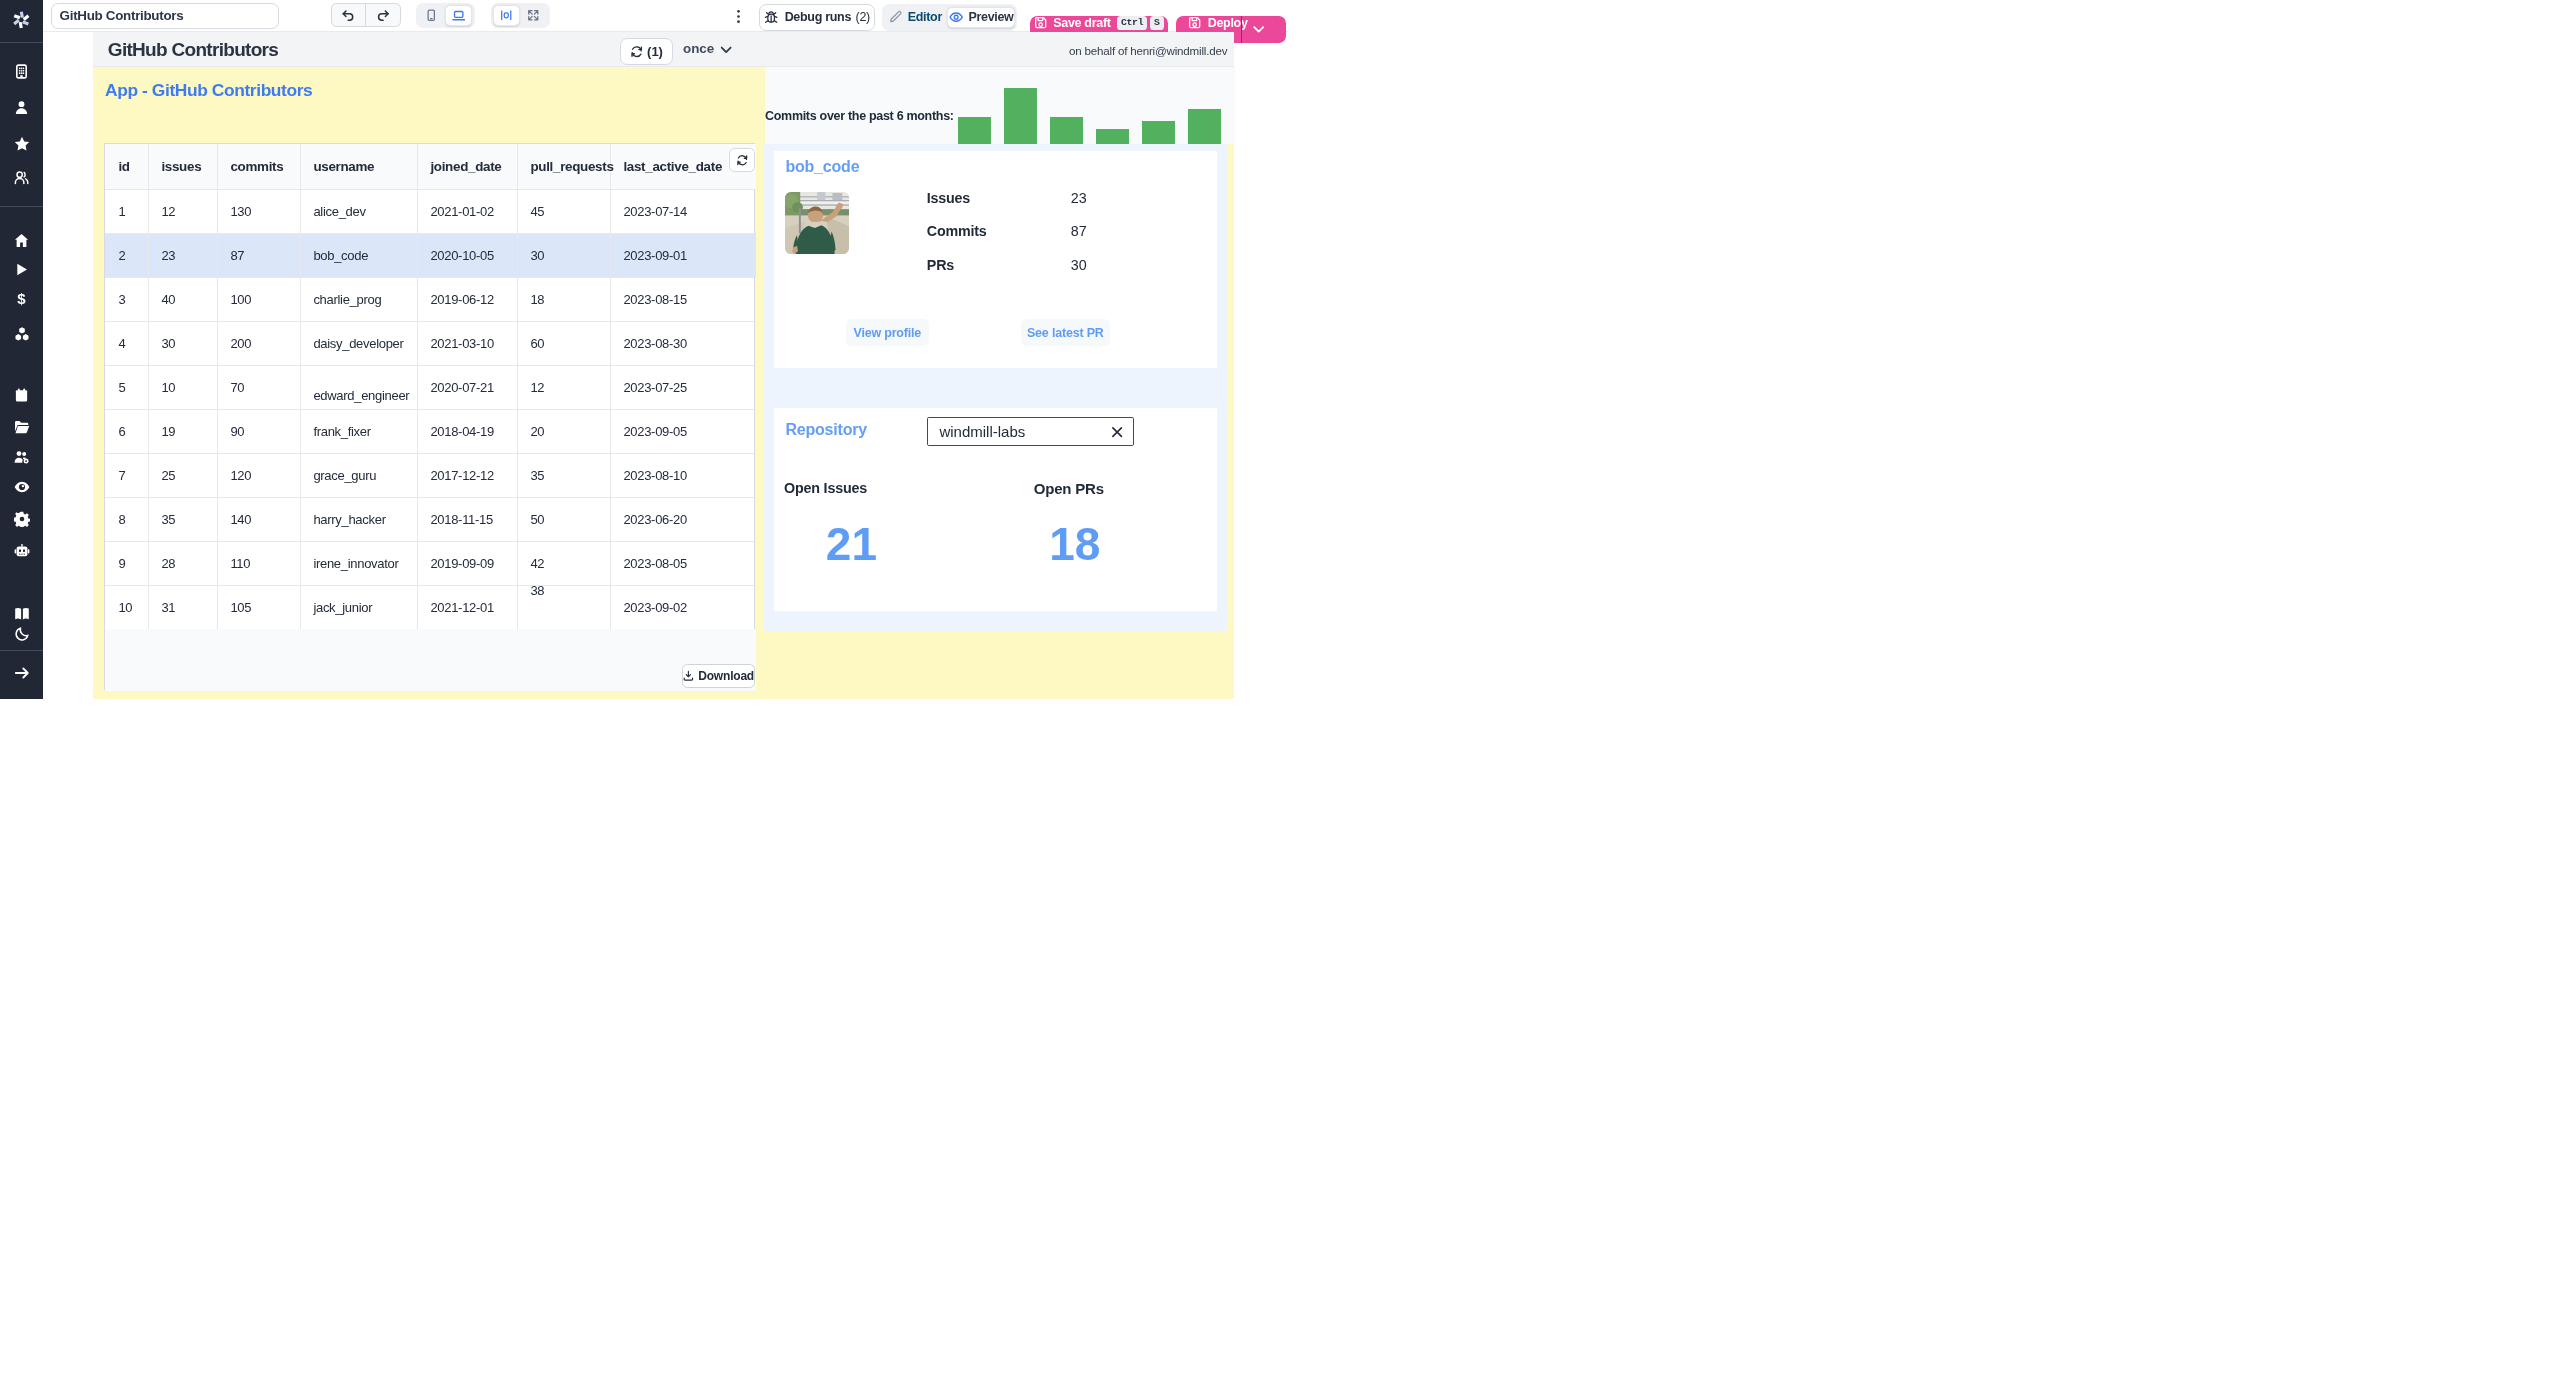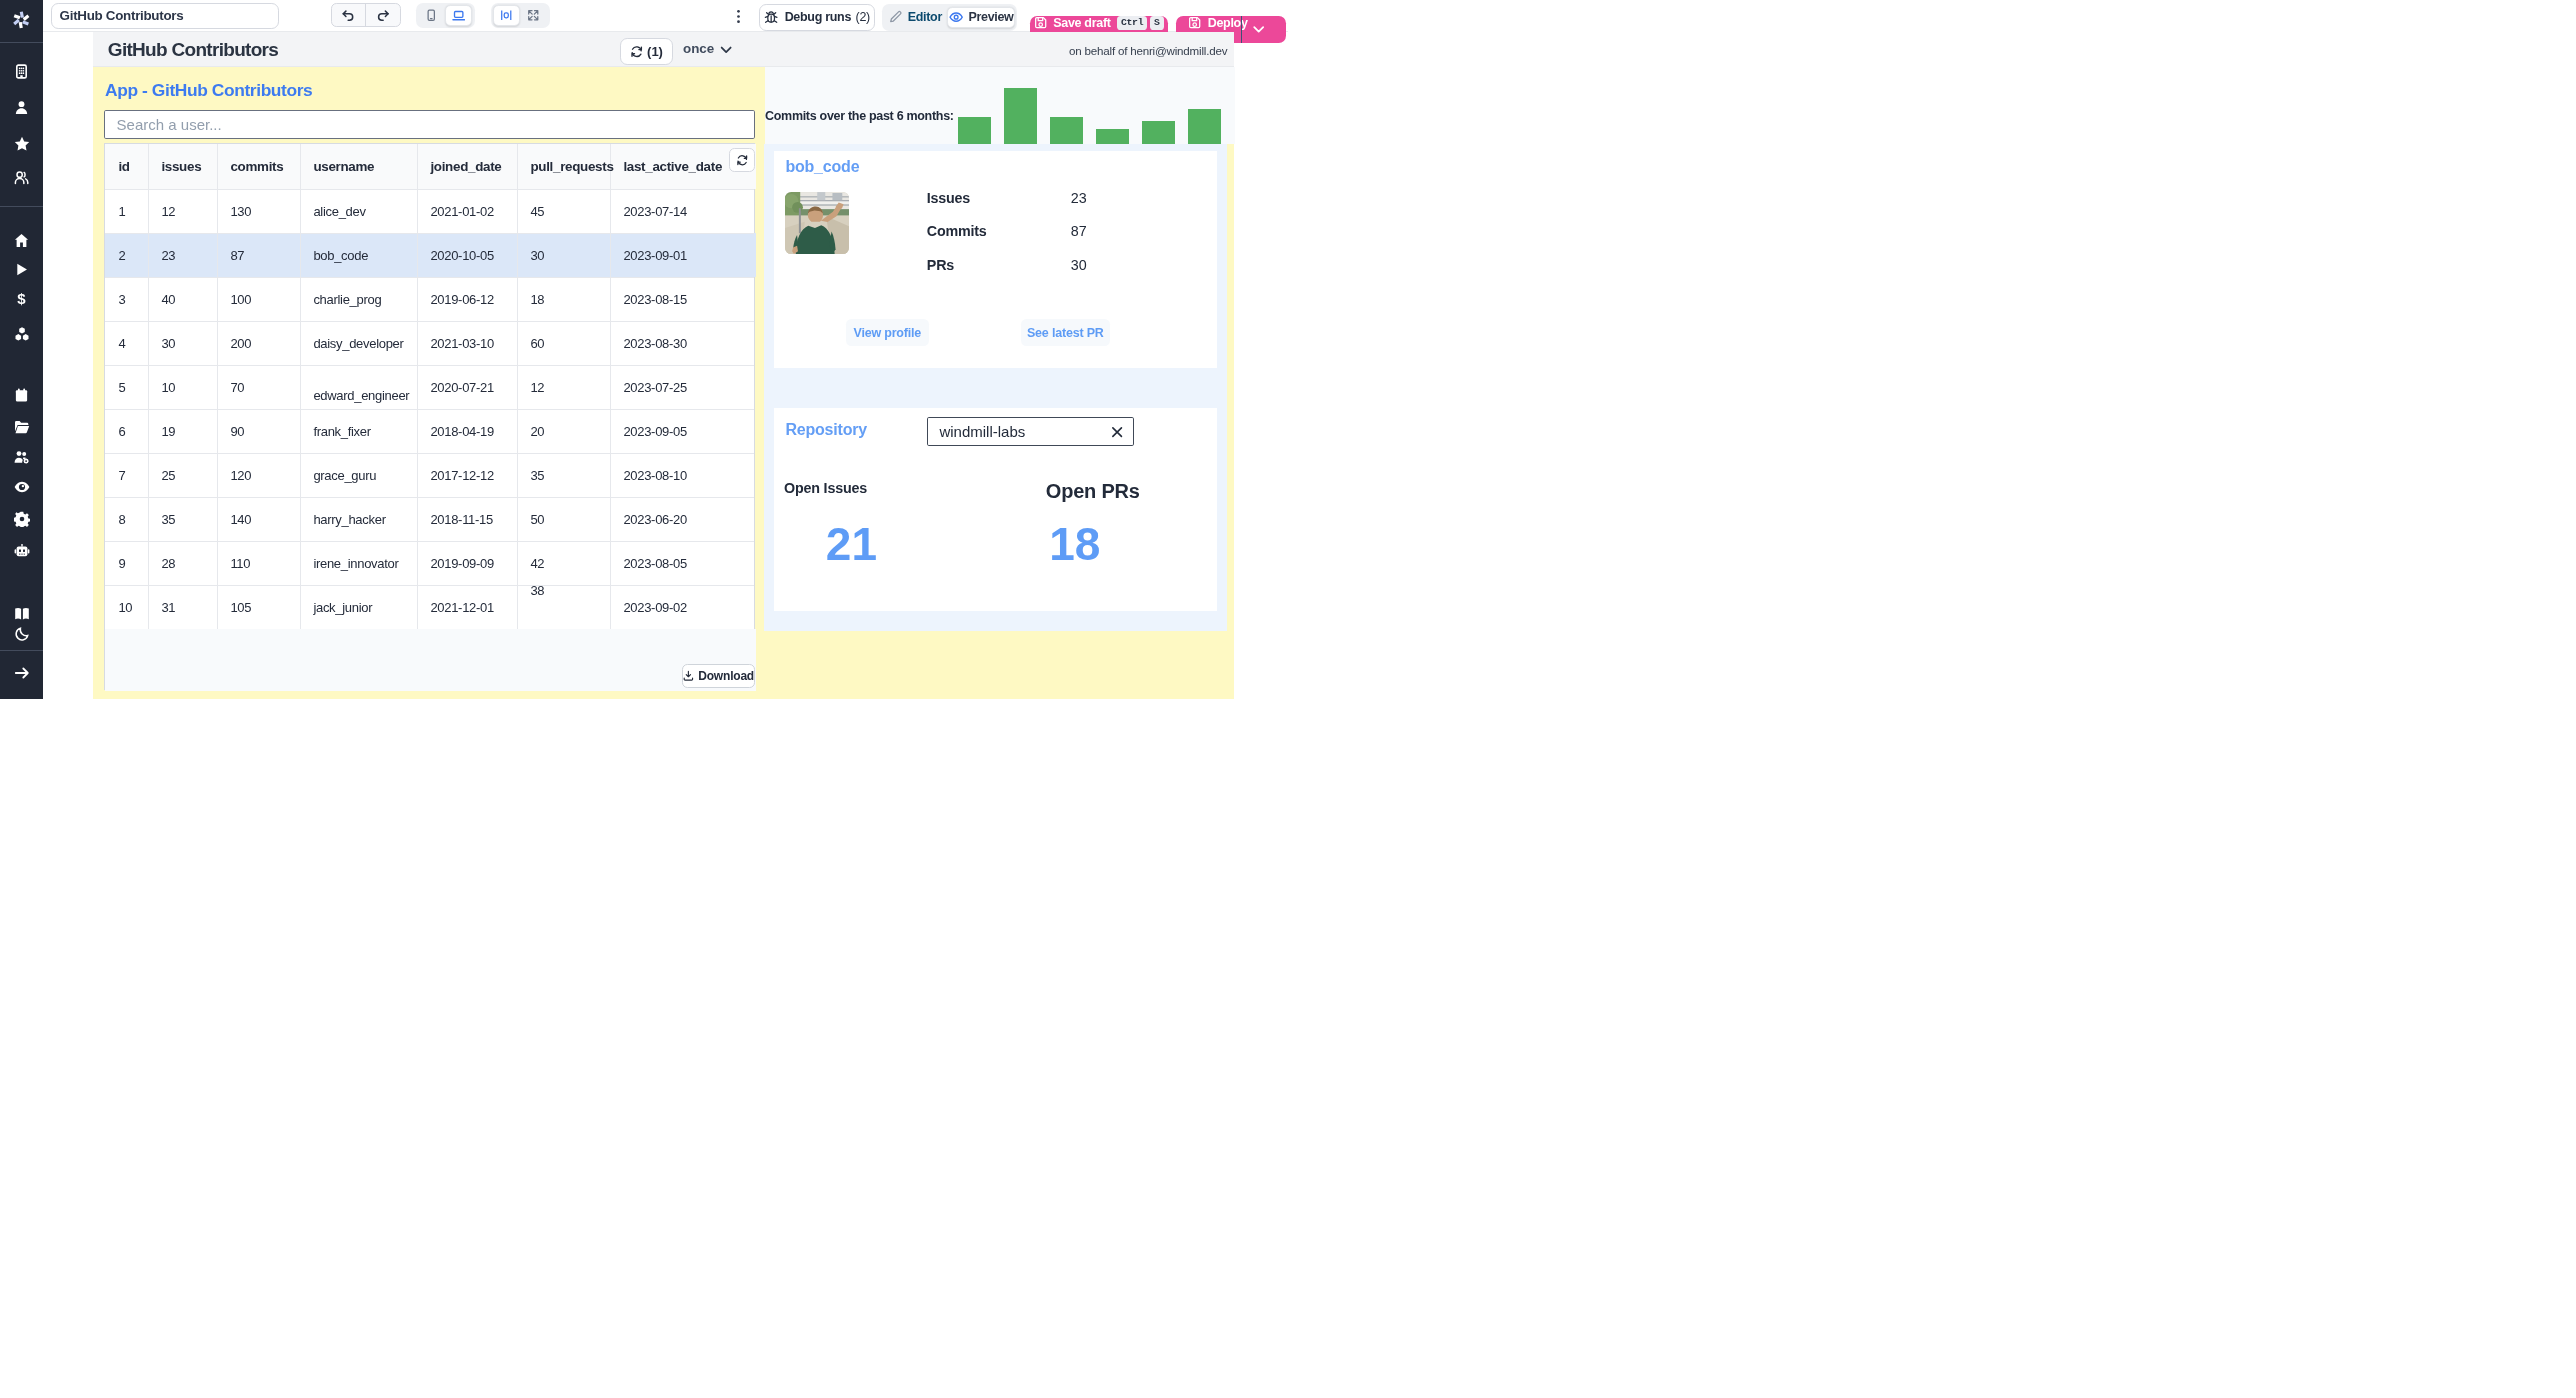--- a/index.html
+++ b/index.html
@@ -306,21 +306,20 @@
   </div>
   <div style="position:absolute;left:590px;top:9px;font-size:13.4px;font-weight:bold;color:#414c5e">once</div>
   <svg style="position:absolute;left:626px;top:11.6px" width="14.3" height="12.5" viewBox="0 0 16 14" fill="none" stroke="#2f3949" stroke-width="2" stroke-linecap="round" stroke-linejoin="round">
         <path d="M3 4l5 5 5-5"></path>
       </svg>
   <div style="position:absolute;right:6.7px;top:12px;font-size:11.6px;color:#37404f;letter-spacing:-0.2px">on behalf of henri@windmill.dev</div>
 </div>
 
 <div id="canvas">
   <div style="position:absolute;left:12px;top:13px;font-size:17.4px;font-weight:bold;color:#3d7bf0;letter-spacing:-0.4px">App - GitHub Contributors</div>
-  <div style="position:absolute;left:11px;top:43px;width:651px;height:29px;background:#fff;border:1.3px solid #68707f;border-radius:1.8px;display:flex;align-items:center;padding-left:11.6px;font-size:15px;color:#929ead">Search a user...</div>
   <div id="tbl">
   <div style="position:absolute;left:0;top:0;width:651px;height:45px;background:#f9fafb"></div>
   <div style="position:absolute;left:0;top:89px;width:651px;height:44px;background:#dbe7f8"></div>
   <div class="hline" style="top:45px"></div>
   <div class="hline" style="top:89px"></div>
   <div class="hline" style="top:133px"></div>
   <div class="hline" style="top:177px"></div>
   <div class="hline" style="top:221px"></div>
   <div class="hline" style="top:265px"></div>
   <div class="hline" style="top:309px"></div>
@@ -477,21 +476,21 @@
       <div class="ghostbtn" style="left:247px;top:168px;width:89px;height:27px">See latest PR</div>
     </div>
     <div class="card" id="card2" style="top:264px;height:203px">
       <div class="bluetitle" style="position:absolute;left:11.6px;top:13.4px">Repository</div>
       <div style="position:absolute;left:153px;top:8.8px;width:207px;height:29.5px;border:1.3px solid #404957;border-radius:1.8px;background:#fff;display:flex;align-items:center;padding-left:11.6px;font-size:15px;color:#232b3a">windmill-labs
         <svg style="position:absolute;right:9px;top:7.2px" width="14.3" height="14.3" viewBox="0 0 16 16" fill="none" stroke="#232b3a" stroke-width="1.8" stroke-linecap="round">
               <path d="M3.2 3.2l9.6 9.6M12.8 3.2l-9.6 9.6"></path>
             </svg>
       </div>
       <div class="rowlbl" style="left:10.3px;top:72px;font-size:14.3px">Open Issues</div>
-      <div class="rowlbl" style="left:272px;top:72px;font-size:20px">Open PRs</div>
+      <div class="rowlbl" style="left:260px;top:72px;font-size:15px">Open PRs</div>
       <div class="bignum" style="left:52px;top:109px;width:51px;text-align:center">21</div>
       <div class="bignum" style="left:275px;top:109px;width:52px;text-align:center">18</div>
     </div>
   </div>
 </div>
 
 </div>
 
 
 </body></html>

